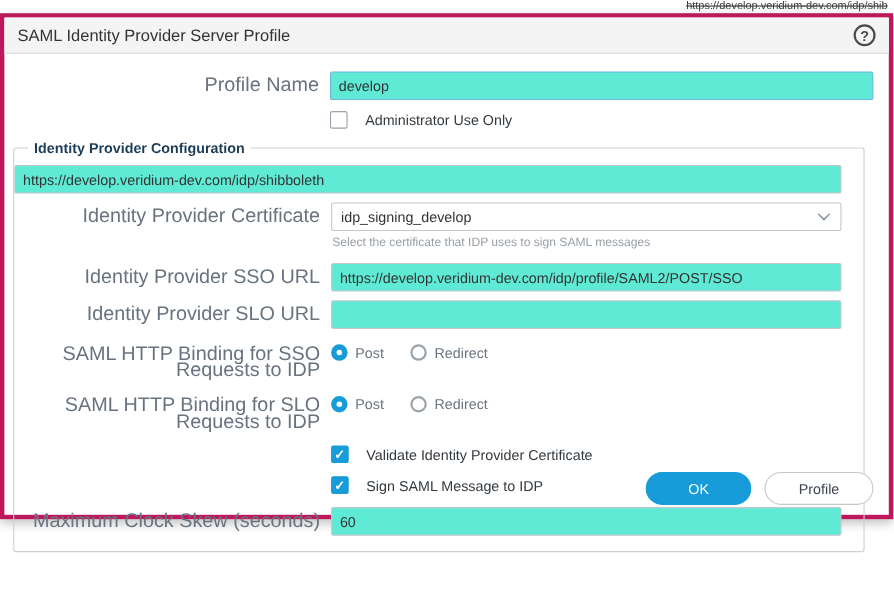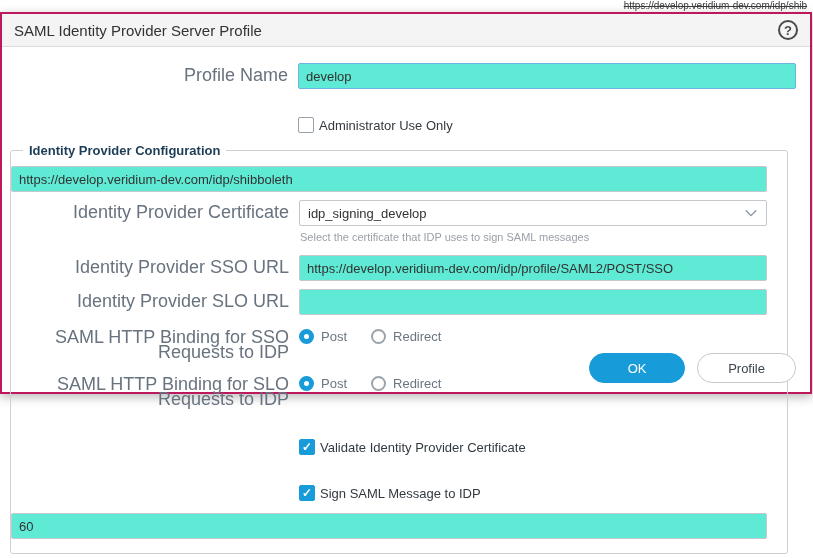--- a/index.html
+++ b/index.html
@@ -13,23 +13,23 @@
   
   .bg-strip {
     position: absolute; top: 0; right: 6px; z-index: 1;
     text-align: right; font-size: 10px; color: #3c3c3c; line-height: 11px;
   }
   .bg-strip .struck { text-decoration: line-through; display: block; }
 
   
   .dialog {
     position: absolute; left: 0; top: 12px; z-index: 2;
-    width: 812px; height: 382px;
+    width: 812px; height: 460px;
     background: #ffffff;
-    border: 2px solid #be185d;
+    border: 4px solid #be185d;
     box-shadow: 0 3px 10px rgba(0,0,0,0.28);
   }
   .dialog-header {
     height: 33px; background: #f4f4f4;
     border-bottom: 1px solid #dcdcdc;
     display: flex; align-items: center; justify-content: space-between;
     padding: 0 12px;
   }
   .dialog-title { font-size: 15px; color: #333333; }
   .help-icon {
@@ -65,21 +65,21 @@
     border: 1px solid #c3c8cd; border-radius: 2px;
     background: #ffffff;
     display: flex; align-items: center; justify-content: space-between;
     padding: 0 8px; font-size: 13px; color: #333333; cursor: pointer;
   }
   .chevron { width: 14px; height: 14px; flex: 0 0 14px; }
 
   .helper-text { font-size: 11px; color: #9aa0a8; padding: 3px 0 2px 1px; }
 
   
-  .check-row { display: flex; align-items: center; gap: 5px; padding-top: 2px; margin-top: 18px; }
+  .check-row { display: flex; align-items: center; gap: 16px; padding-top: 2px; }
   .checkbox {
     width: 16px; height: 16px; flex: 0 0 16px;
     border: 1px solid #98a2ac; border-radius: 2px; background: #ffffff;
     display: flex; align-items: center; justify-content: center; cursor: pointer;
   }
   .checkbox.checked {
     background: #189bd9; border-color: #189bd9;
     color: #ffffff; font-size: 12px; font-weight: bold; line-height: 1;
   }
   .check-label { font-size: 13px; color: #333a40; }
@@ -246,20 +246,21 @@
         <div class="flabel"></div>
         <div class="fcontrol">
           <div class="check-row">
             <span class="checkbox checked">✓</span>
             <span class="check-label">Sign SAML Message to IDP</span>
           </div>
         </div>
       </div>
 
       <div class="frow" style="margin-bottom:2px;">
+        <div class="flabel">Maximum Clock Skew (seconds)</div>
         <div class="fcontrol">
           <input class="text-input" type="text" value="60" style="">
         </div>
       </div>
 
     </fieldset>
   </div>
 
   <div class="dialog-footer">
     <div class="btn btn-ok">OK</div>

